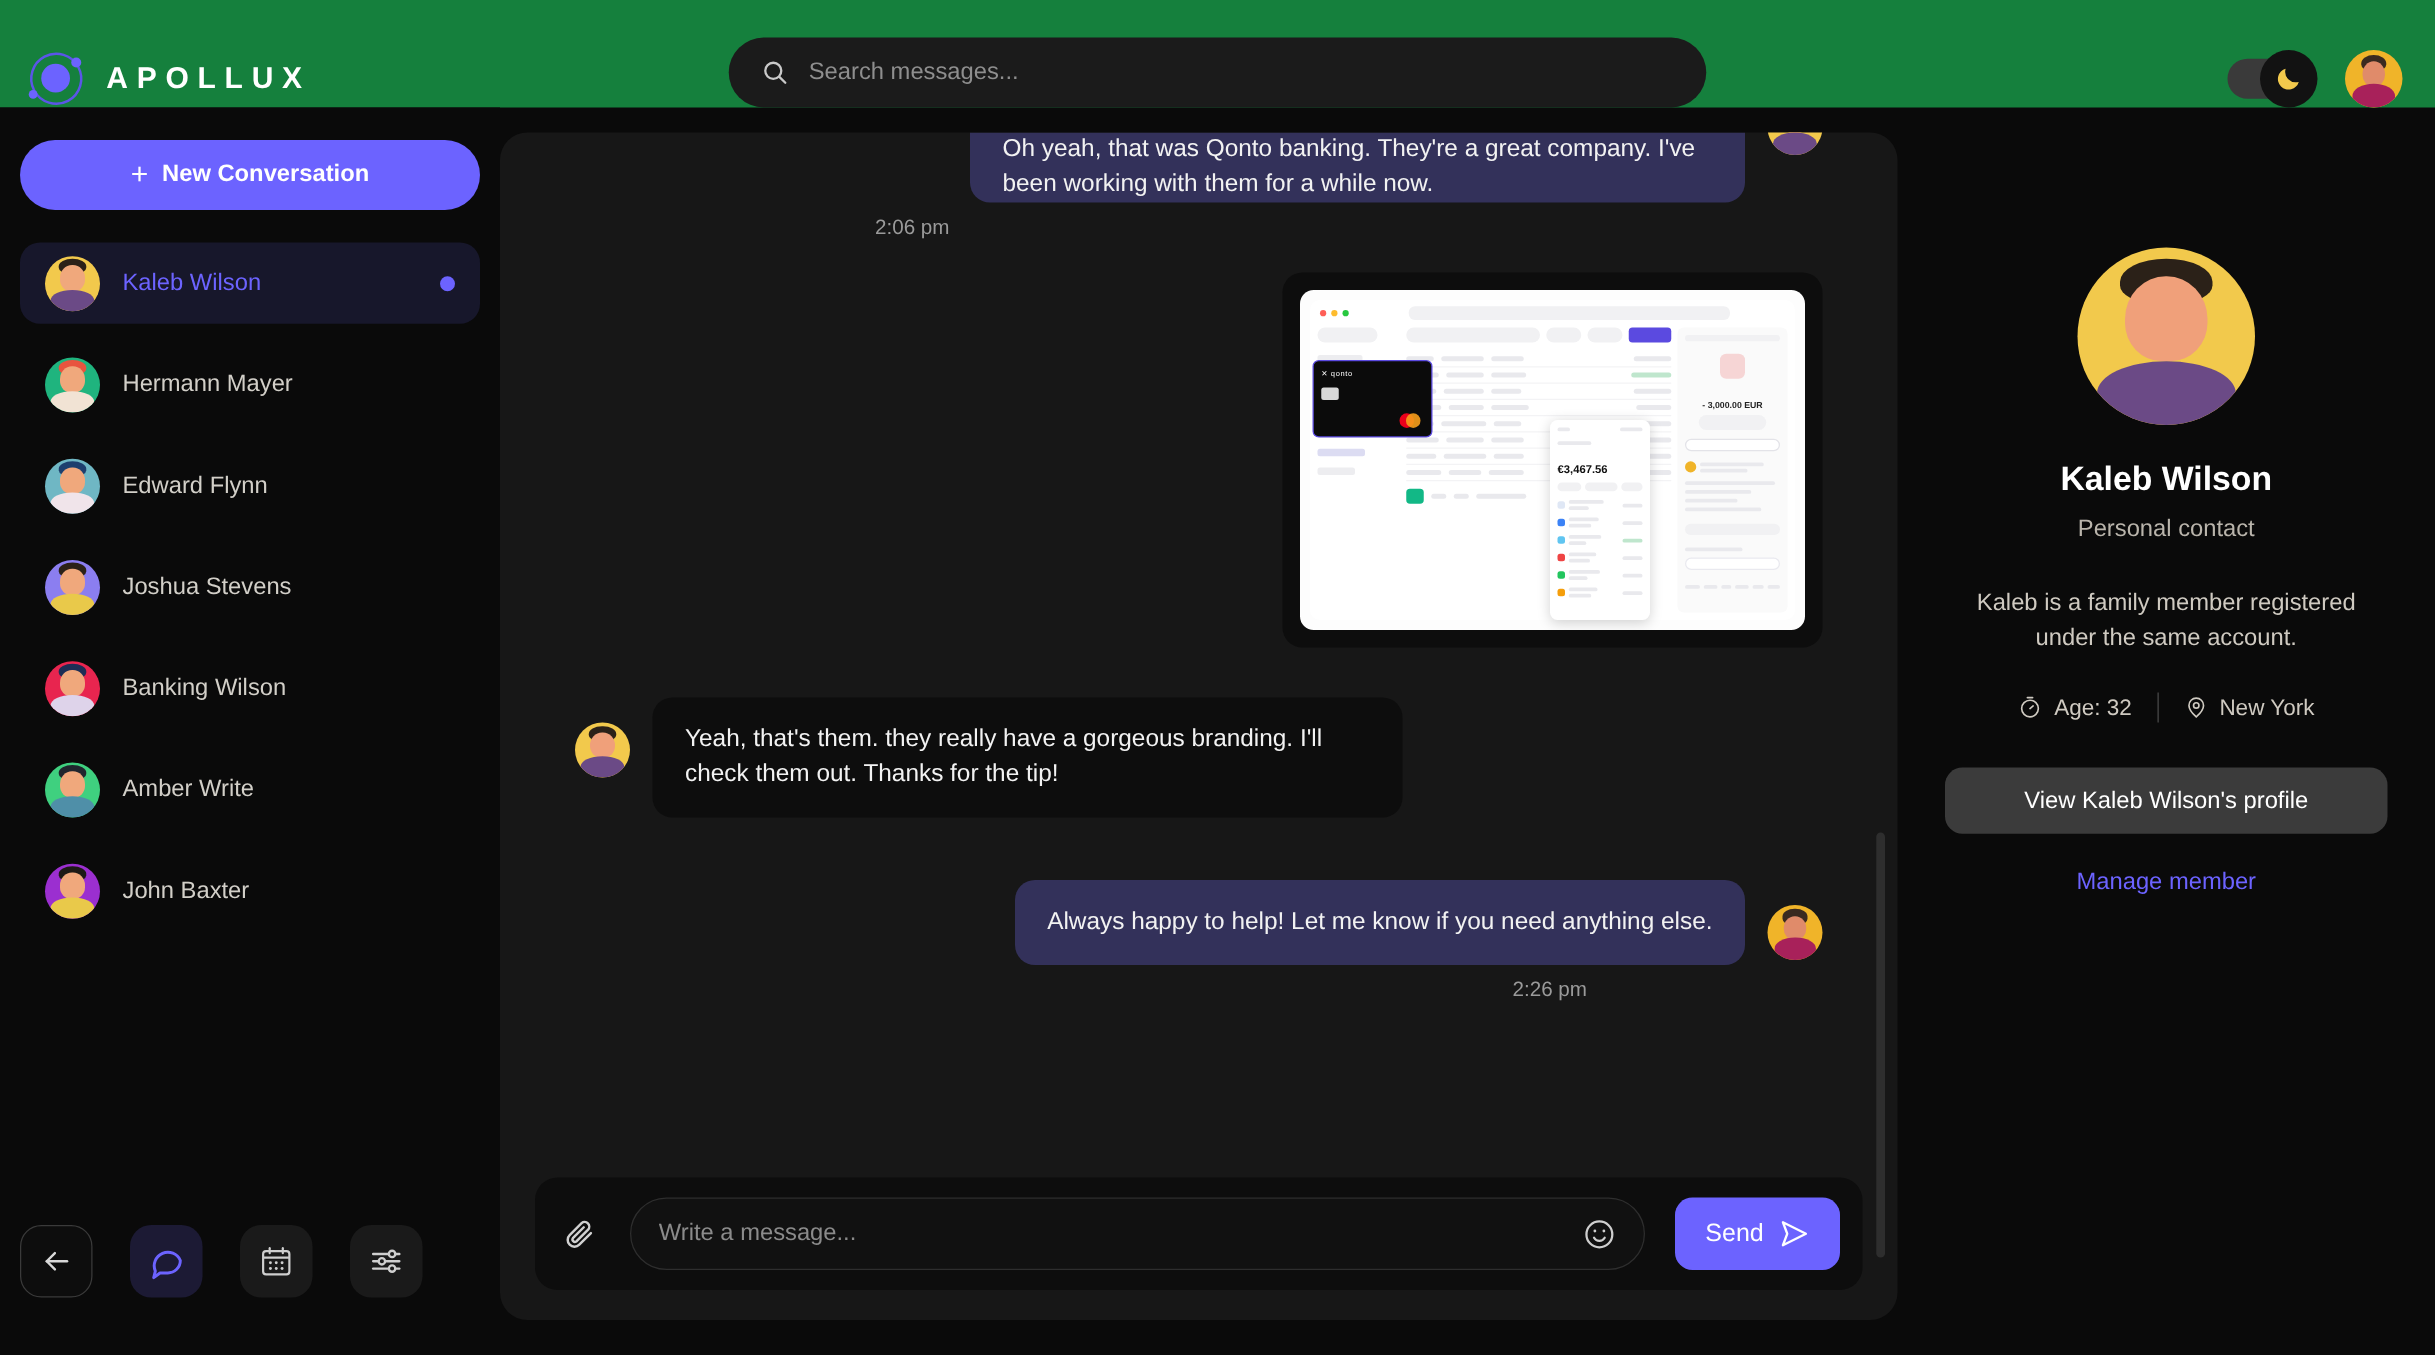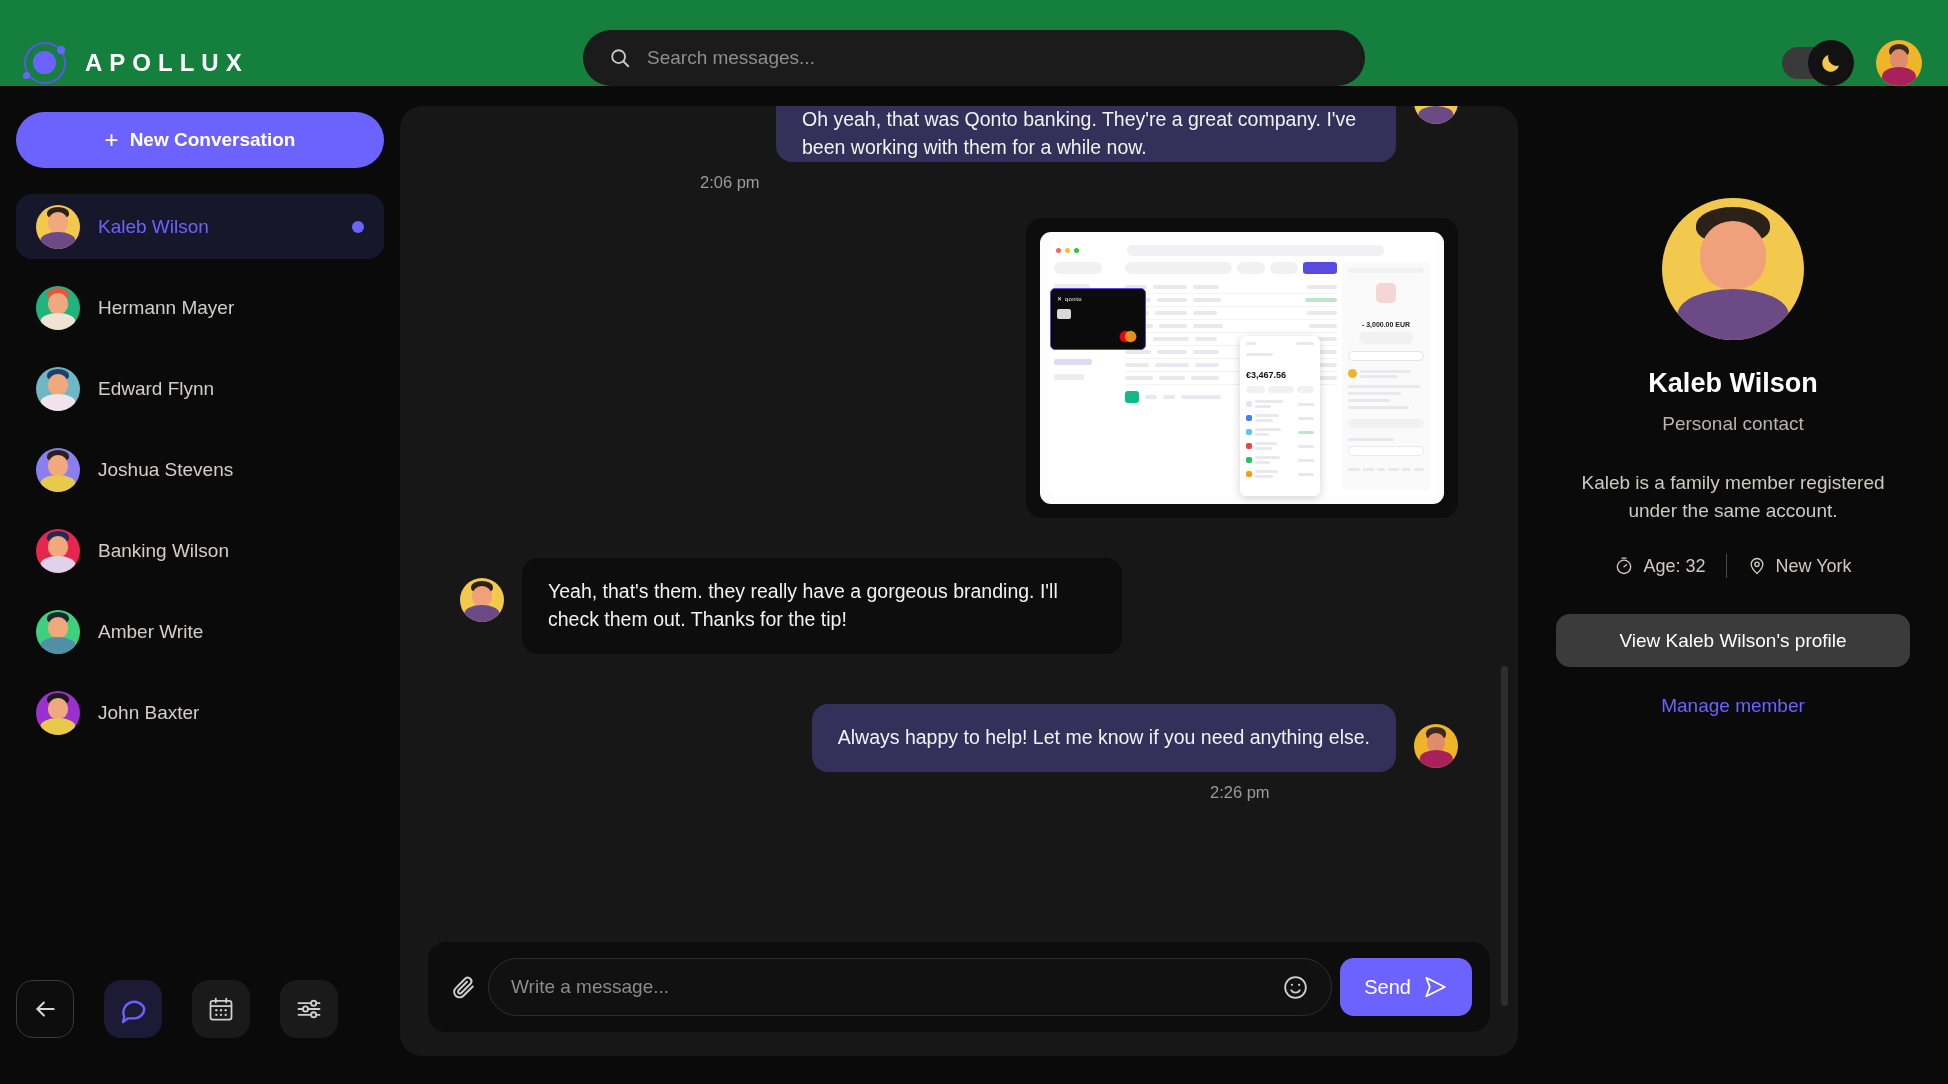--- a/index.html
+++ b/index.html
@@ -205,21 +205,21 @@
   .q-float-amt { font-size: 9px; color: #111; font-weight: bold; margin: 14px 0 6px 0; }
   .q-tx { display: flex; gap: 3px; align-items: center; margin-bottom: 6px; }
   .q-tx-dot { width: 6px; height: 6px; border-radius: 2px; }
   .q-tx-l { flex: 1; }
   .q-tx-bar { height: 3px; background: #e9e9ed; border-radius: 2px; }
 
   
   .composer-wrap { padding: 0 28px 24px 28px; }
   .composer {
     background: #0d0d0d; border-radius: 18px;
-    display: flex; align-items: center; gap: 8px;
+    display: flex; align-items: center; gap: 24px;
     padding: 16px 18px;
   }
   .attach-btn { background: none; border: none; cursor: pointer; display: flex; padding: 0 4px; }
   .input-shell {
     flex: 1; height: 58px; border-radius: 29px;
     border: 1px solid #2e2e2e; background: #111111;
     display: flex; align-items: center; padding: 0 22px; gap: 12px;
   }
   .msg-input {
     flex: 1; background: transparent; border: none; outline: none;

